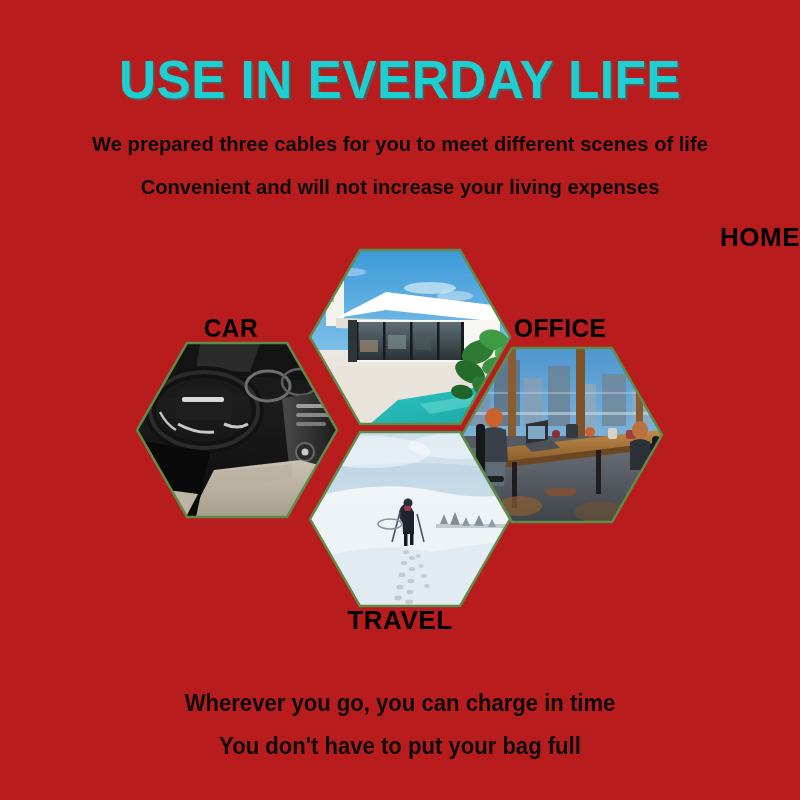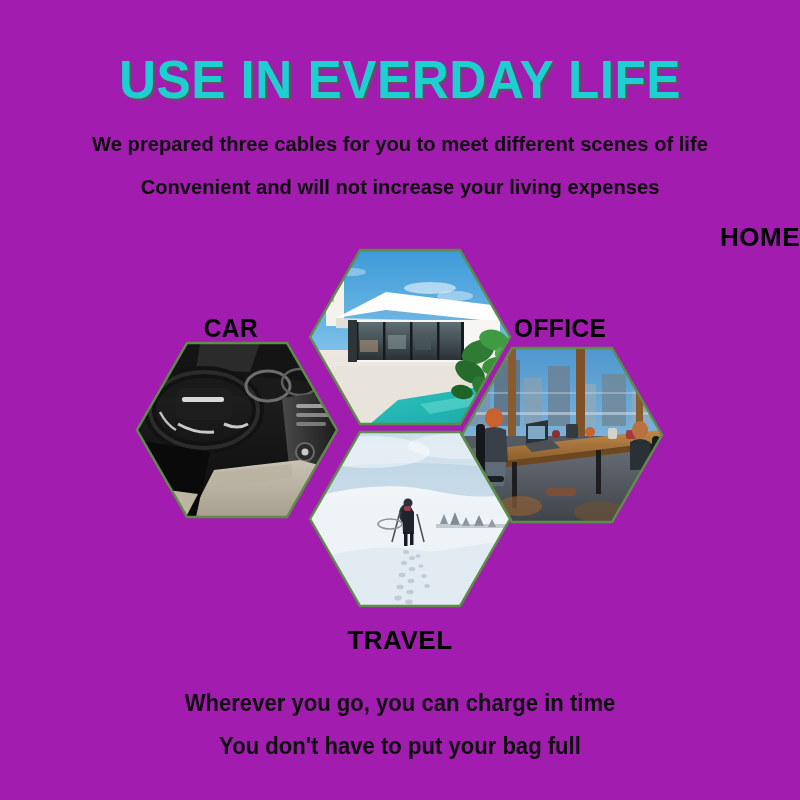--- a/index.html
+++ b/index.html
@@ -11,21 +11,21 @@
   body {
     width: 800px;
     height: 800px;
     overflow: hidden;
     font-family: "Liberation Sans", sans-serif;
     position: relative;
   }
   .poster {
     position: absolute;
     inset: 0;
-    background: #a21caf;
+    background: #b91c1c;
     text-decoration: underline;
   }
 
   
   .headline {
     position: absolute;
     top: 52px;
     left: 0;
     width: 800px;
     text-align: center;
@@ -92,21 +92,21 @@
     font-weight: bold;
     font-size: 26px;
     color: #000000;
     letter-spacing: 0.5px;
     white-space: nowrap;
     transform: scaleX(0.94);
   }
   .lab-home   { left: 0;   top: 222px; width: 800px; text-align: right; transform: none; }
   .lab-car    { left: 202px; top: 313px; }
   .lab-office { left: 511px; top: 313px; }
-  .lab-travel { left: 0;   top: 625px; width: 800px; text-align: center; transform: none; }
+  .lab-travel { left: 0;   top: 605px; width: 800px; text-align: center; transform: none; }
 </style>
 </head>
 <body>
 
 <div class="poster">
 
   <div class="headline">USE IN EVERDAY LIFE</div>
 
   <div class="subline l1">We prepared three cables for you to meet different scenes of life</div>
 

